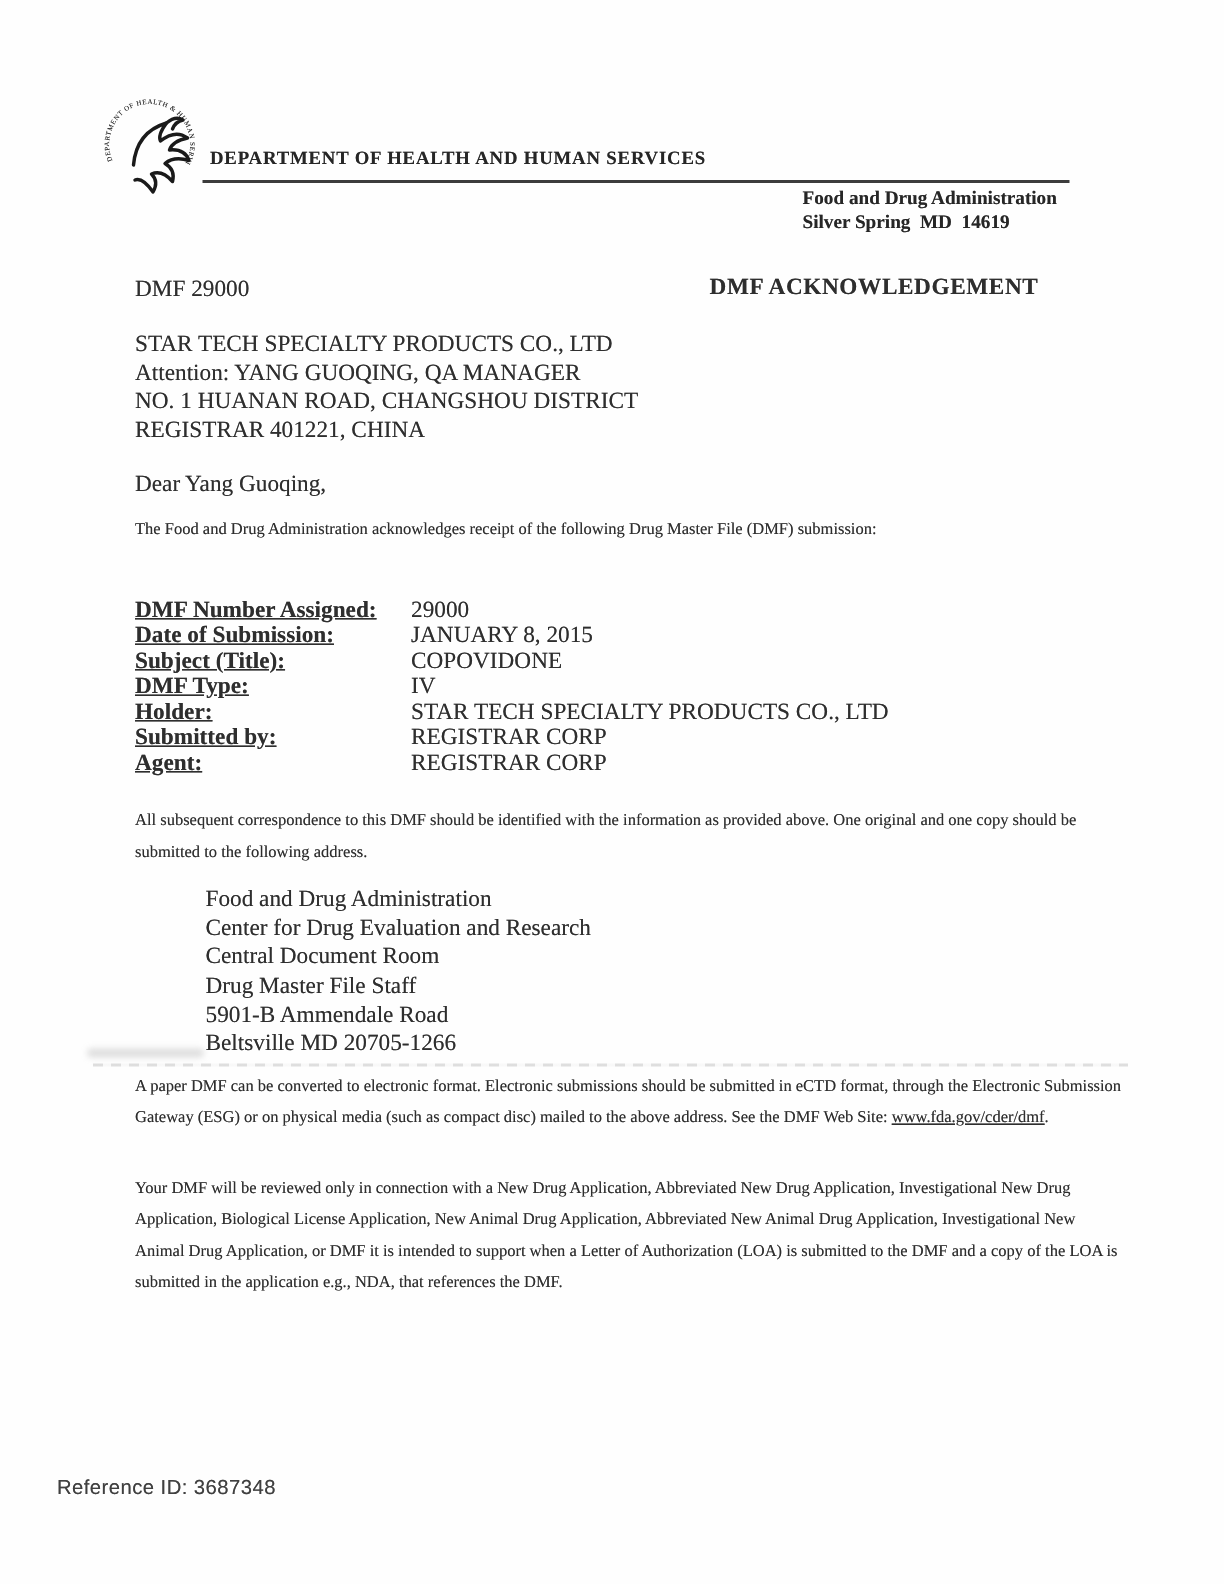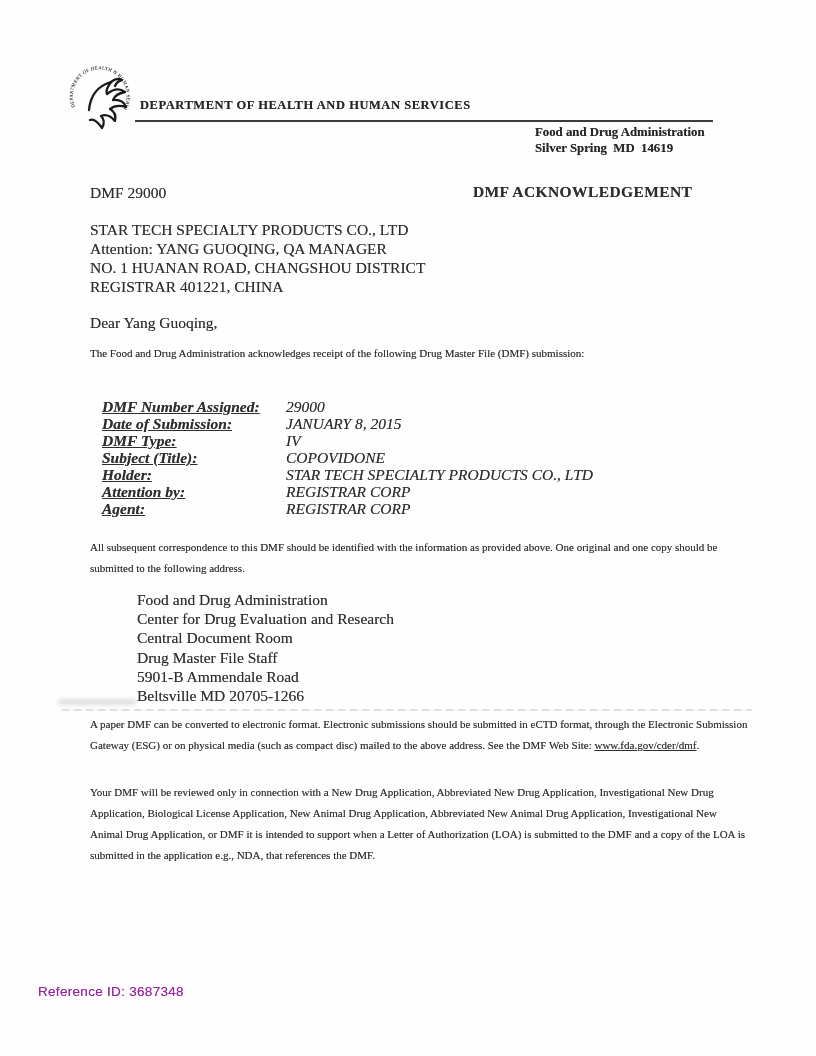--- a/index.html
+++ b/index.html
@@ -31,21 +31,21 @@
 
   
   .doc-ref { left: 90px; top: 184px; font-size: 15.5px; }
   .doc-title { left: 473px; top: 183px; font-size: 15.5px; font-weight: bold; letter-spacing: 0.4px; }
 
   
   .recipient { left: 90px; top: 220px; font-size: 15.5px; line-height: 19px; }
   .salutation { left: 90px; top: 314px; font-size: 15.5px; }
   .para { left: 90px; width: 660px; font-size: 11px; line-height: 21px; }
   .para-intro { top: 343px; }
-  .details-table { left: 102px; top: 398px; width: 660px; font-size: 15.5px; font-style: italic; }
+  .details-table { left: 90px; top: 398px; width: 660px; font-size: 15.5px; }
   .detail-row { display: flex; line-height: 17px; }
   .detail-label { width: 184px; font-weight: bold; text-decoration: underline; flex: 0 0 184px; }
   .detail-value { flex: 1; }
   .para-correspondence { top: 537px; }
   .mail-address { left: 137px; top: 590px; font-size: 15.5px; line-height: 19.2px; }
   .para-electronic { top: 714px; }
   .para-review { top: 782px; }
   .para-compliance { top: 886px; line-height: 21.5px; }
 
   a.doc-link { color: inherit; text-decoration: underline; cursor: pointer; }
@@ -58,21 +58,21 @@
   }
   .artifact-smudge {
     left: 58px; top: 699px; width: 78px; height: 6px;
     background: rgba(140,140,140,0.28); border-radius: 3px; filter: blur(2px);
   }
 
   
   .footer-ref {
     left: 38px; top: 984px;
     font-family: "Liberation Sans", "DejaVu Sans", sans-serif;
-    font-size: 13.5px; color: #a21caf; letter-spacing: 0.3px;
+    font-size: 13.5px; color: #404040; letter-spacing: 0.3px;
   }
 
   .scan-text { text-shadow: 0 0 0.35px rgba(40,40,40,0.55); }
 </style>
 </head>
 <body>
 
 <div class="page scan-text">
 
   <div class="abs logo">
@@ -114,33 +114,33 @@
   <div class="abs details-table">
     <div class="detail-row">
       <span class="detail-label">DMF Number Assigned:</span>
       <span class="detail-value">29000</span>
     </div>
     <div class="detail-row">
       <span class="detail-label">Date of Submission:</span>
       <span class="detail-value">JANUARY 8, 2015</span>
     </div>
     <div class="detail-row">
+      <span class="detail-label">Subject (Title):</span>
+      <span class="detail-value">COPOVIDONE</span>
+    </div>
+    <div class="detail-row">
       <span class="detail-label">DMF Type:</span>
       <span class="detail-value">IV</span>
-    </div>
-    <div class="detail-row">
-      <span class="detail-label">Subject (Title):</span>
-      <span class="detail-value">COPOVIDONE</span>
     </div>
     <div class="detail-row">
       <span class="detail-label">Holder:</span>
       <span class="detail-value">STAR TECH SPECIALTY PRODUCTS CO., LTD</span>
     </div>
     <div class="detail-row">
-      <span class="detail-label">Attention by:</span>
+      <span class="detail-label">Submitted by:</span>
       <span class="detail-value">REGISTRAR CORP</span>
     </div>
     <div class="detail-row">
       <span class="detail-label">Agent:</span>
       <span class="detail-value">REGISTRAR CORP</span>
     </div>
   </div>
 
   <div class="abs para para-correspondence">All subsequent correspondence to this DMF should be identified with the information as provided above. One original and one copy should be submitted to the following address.</div>
 

